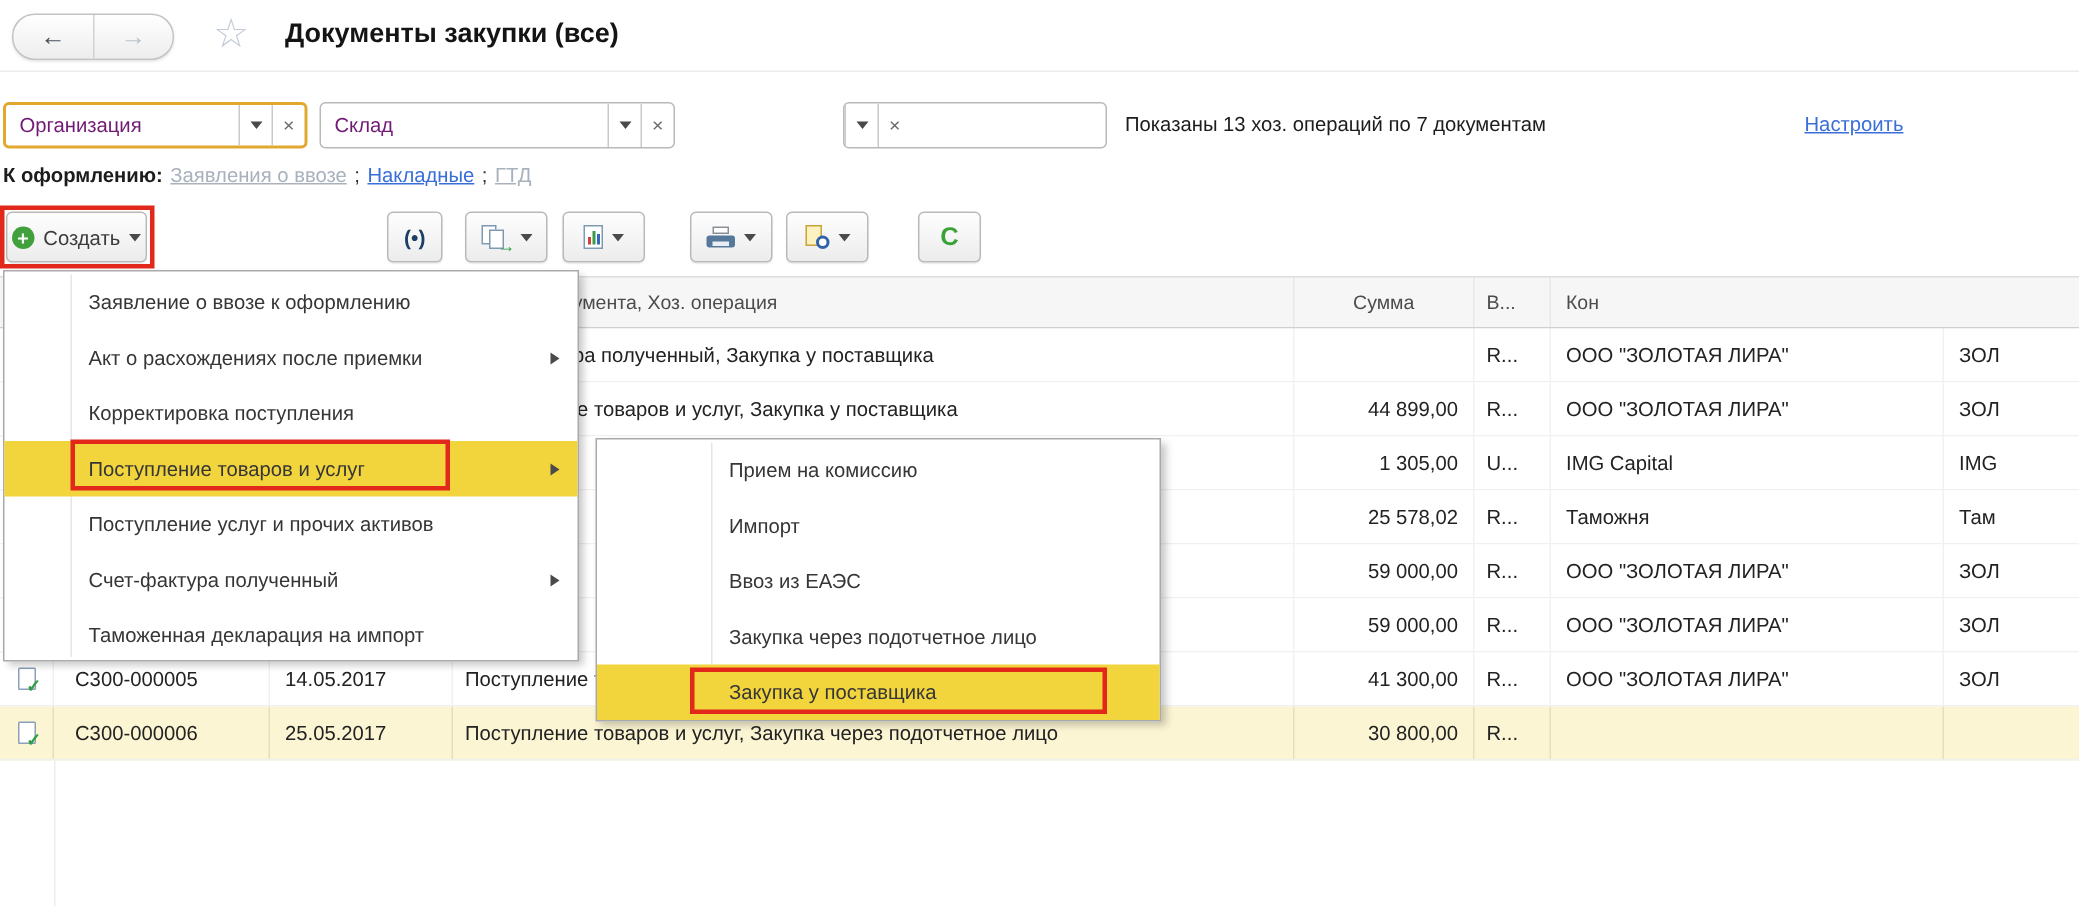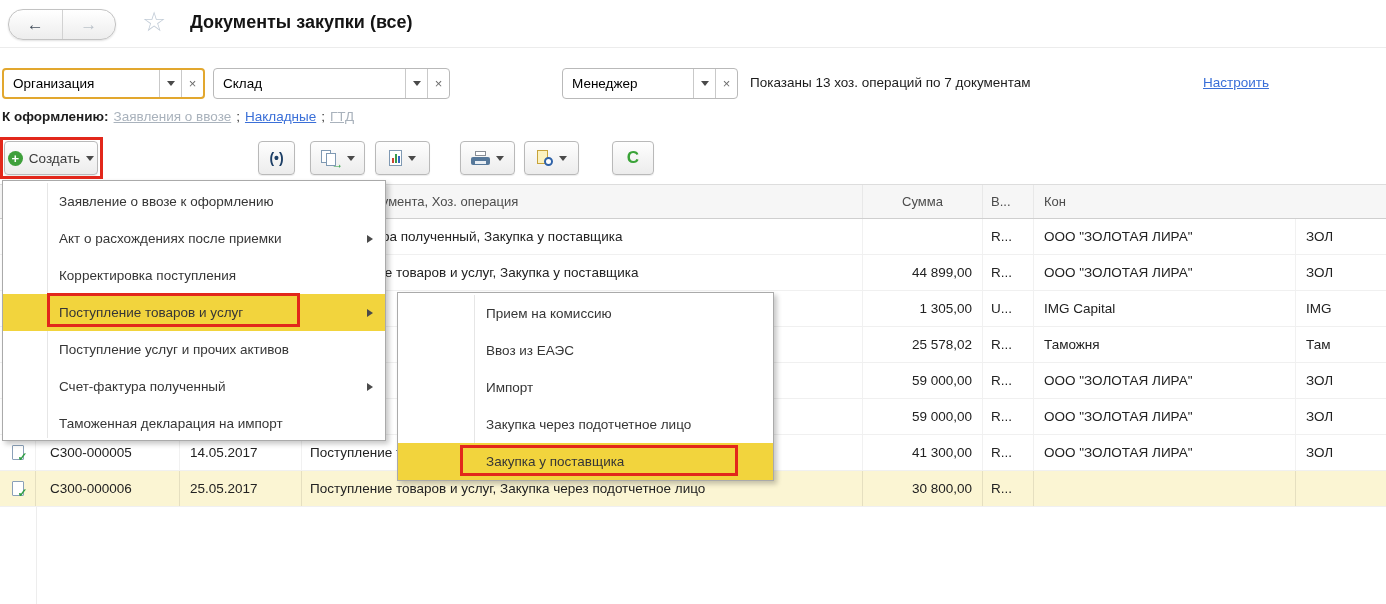--- a/index.html
+++ b/index.html
@@ -14,21 +14,21 @@
   .nav-back { color:#45505c; border-right:1px solid #d2d2d2; }
   .nav-fwd  { color:#bcc3ca; }
   .fav-star { position:absolute; left:142px; top:6px; font-size:27px; color:#c2ccd7; }
   .page-title { position:absolute; left:190px; top:12px; font-size:18px; font-weight:bold; color:#141414; }
   .header-rule { position:absolute; left:0; top:47px; width:1386px; height:1px; background:#ececec; }
 
   
   .combo { position:absolute; top:68px; height:31px; background:#fff; border:1px solid #b9b9b9;
     border-radius:4px; display:flex; align-items:stretch; font-size:13.5px; }
   .combo.focused { border:2px solid #e2a72e; }
-  .combo-input { flex:1; display:flex; align-items:center; padding-left:9px; color:#000000; }
+  .combo-input { flex:1; display:flex; align-items:center; padding-left:9px; color:#701a75; }
   .combo-part { width:22px; display:flex; align-items:center; justify-content:center; border-left:1px solid #c9c9c9; }
   .combo-x { color:#6b6b6b; font-size:13px; }
   .tri-down { width:0; height:0; border-left:4px solid transparent; border-right:4px solid transparent; border-top:5px solid #4a4a4a; }
   .list-summary { position:absolute; left:750px; top:75px; font-size:13.5px; color:#1c1c1c; }
   .configure-link { position:absolute; left:1203px; top:75px; font-size:13.5px; color:#3a6fd8; text-decoration:underline; cursor:pointer; }
 
   
   .to-process { position:absolute; left:2px; top:109px; font-size:13.5px; display:flex; align-items:center; gap:5px; }
   .tp-label { font-weight:bold; color:#1c1c1c; }
   .tp-link { text-decoration:underline; cursor:pointer; }
@@ -134,21 +134,20 @@
   <div class="combo" style="left:213px;width:237px;">
     <div class="combo-input">Склад</div>
     <div class="combo-part">
         <span class="tri-down"></span>
       </div>
     <div class="combo-part combo-x">
         <span>×</span>
       </div>
   </div>
   <div class="combo" style="left:562px;width:176px;">
-    <div class="combo-input">Менеджер</div>
     <div class="combo-part">
         <span class="tri-down"></span>
       </div>
     <div class="combo-part combo-x">
         <span>×</span>
       </div>
   </div>
   <div class="list-summary">Показаны 13 хоз. операций по 7 документам</div>
   <div class="configure-link">Настроить</div>
 
@@ -331,24 +330,24 @@
       <span>Таможенная декларация на импорт</span>
     </div>
   </div>
 
   <div class="submenu">
     <div class="submenu-gutter"></div>
     <div class="menu-item">
       <span>Прием на комиссию</span>
     </div>
     <div class="menu-item">
+      <span>Импорт</span>
+    </div>
+    <div class="menu-item">
       <span>Ввоз из ЕАЭС</span>
-    </div>
-    <div class="menu-item">
-      <span>Импорт</span>
     </div>
     <div class="menu-item">
       <span>Закупка через подотчетное лицо</span>
     </div>
     <div class="menu-item sel">
       <span>Закупка у поставщика</span>
     </div>
   </div>
 
   <div class="anno anno-create"></div>

